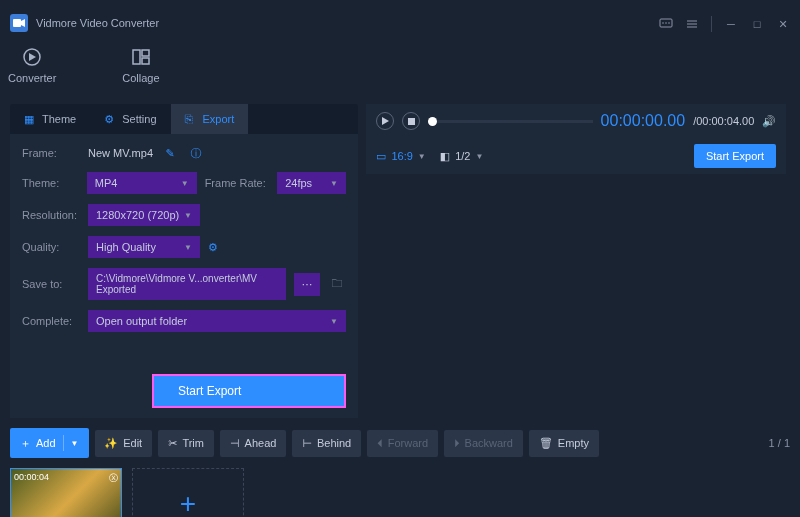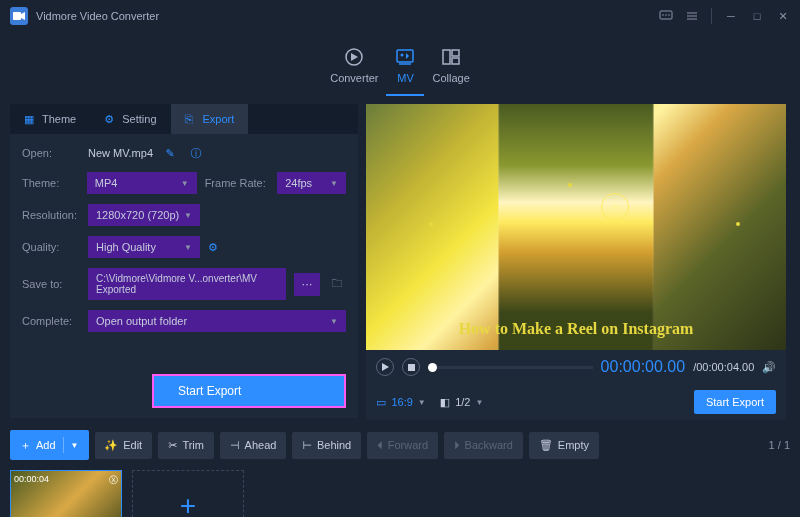--- a/index.html
+++ b/index.html
@@ -1,22 +1,22 @@
 <!DOCTYPE html>
 <html><head>
 <meta charset="utf-8">
 <style>
 *{box-sizing:border-box;margin:0;padding:0;font-family:Arial,sans-serif}
 body{background:#1a2332;color:#a8b2c7;font-size:11px;width:800px;height:517px;overflow:hidden}
-.titlebar{height:32px;display:flex;align-items:center;padding:0 10px;justify-content:space-between}
+.titlebar{height:32px;display:flex;align-items:flex-end;padding:0 10px;justify-content:space-between}
 .titlebar-left{display:flex;align-items:center;gap:8px}
 .logo{width:18px;height:18px;background:#3b7dd8;border-radius:3px;display:flex;align-items:center;justify-content:center;color:#fff;font-size:10px}
 .titlebar-right{display:flex;gap:12px;align-items:center}
 .win-btn{width:14px;height:14px;cursor:pointer;color:#8a92a5;display:flex;align-items:center;justify-content:center}
-.main-tabs{display:flex;justify-content:center;padding:8px 0 0}
+.main-tabs{display:flex;gap:50px;padding:8px 0 0}
 .main-tab{display:flex;flex-direction:column;align-items:center;gap:4px;padding:6px 8px 10px;cursor:pointer;color:#a8b2c7;border-bottom:2px solid transparent}
 .main-tab.active{color:#2e8eff;border-bottom-color:#2e8eff}
 .main-tab-icon{width:22px;height:22px;display:flex;align-items:center;justify-content:center}
 .content{display:flex;padding:8px 10px 0;gap:8px}
 .left-panel{width:348px}
 .sub-tabs{display:flex;background:#141d2b;border-radius:3px 3px 0 0}
 .sub-tab{display:flex;align-items:center;gap:6px;padding:9px 14px;cursor:pointer;color:#a8b2c7}
 .sub-tab.active{background:#2b3648;color:#2e8eff}
 .sub-tab-icon{width:12px;height:12px}
 .form{background:#1d2838;padding:10px 12px;display:flex;flex-direction:column;gap:10px}
@@ -102,31 +102,20 @@
 <div class="main-tabs">
   <div class="main-tab">
     <span class="main-tab-icon">
         <svg width="20" height="20" viewBox="0 0 20 20">
           <circle cx="10" cy="10" r="8" fill="none" stroke="currentColor" stroke-width="1.5"></circle>
           <path d="M7 6l7 4-7 4z"></path>
         </svg>
       </span>
     <span>Converter</span>
   </div>
-  <div class="main-tab active">
-    <span class="main-tab-icon">
-        <svg width="20" height="18" viewBox="0 0 20 18">
-          <rect x="2" y="2" width="16" height="12" rx="1" fill="none" stroke="currentColor" stroke-width="1.5"></rect>
-          <path d="M4 16h12" stroke="currentColor" stroke-width="1.5"></path>
-          <circle cx="7" cy="7" r="1.5"></circle>
-          <path d="M11 5l3 3-3 3z"></path>
-        </svg>
-      </span>
-    <span>MV</span>
-  </div>
   <div class="main-tab">
     <span class="main-tab-icon">
         <svg width="20" height="18" viewBox="0 0 20 18">
           <rect x="2" y="2" width="7" height="14" fill="none" stroke="currentColor" stroke-width="1.5"></rect>
           <rect x="11" y="2" width="7" height="6" fill="none" stroke="currentColor" stroke-width="1.5"></rect>
           <rect x="11" y="10" width="7" height="6" fill="none" stroke="currentColor" stroke-width="1.5"></rect>
         </svg>
       </span>
     <span>Collage</span>
   </div>
@@ -143,21 +132,21 @@
           <span class="sub-tab-icon" style="color:#2e8eff">⚙</span>
           <span>Setting</span>
         </div>
       <div class="sub-tab active">
           <span class="sub-tab-icon">⎘</span>
           <span>Export</span>
         </div>
     </div>
     <div class="form">
       <div class="form-row">
-        <span class="form-label">Open:</span>
+        <span class="form-label">Frame:</span>
         <span class="form-value">New MV.mp4</span>
         <span class="icon-btn">✎</span>
         <span class="icon-btn">ⓘ</span>
       </div>
       <div class="form-row">
         <span class="form-label">Theme:</span>
         <div class="select w112">
             <span>MP4</span>
             <span class="chev">▼</span>
           </div>
@@ -198,28 +187,20 @@
           </div>
       </div>
       <div style="position:relative;padding-top:20px">
 
         <div class="start-export-main">Start Export</div>
       </div>
     </div>
   </div>
 
   <div class="preview-panel">
-    <div class="preview">
-      <div class="preview-center"></div>
-      <div class="sun"></div>
-      <div class="dot" style="left:15%;top:48%"></div>
-      <div class="dot" style="left:88%;top:48%"></div>
-      <div class="dot" style="left:48%;top:32%"></div>
-      <div class="preview-text">How to Make a Reel on Instagram</div>
-    </div>
     <div class="player-bar">
       <span class="play-btn">
           <svg width="7" height="8" viewBox="0 0 7 8">
             <path d="M0 0l7 4-7 4z" fill="#c5ccdb"></path>
           </svg>
         </span>
       <span class="play-btn">
           <svg width="7" height="7" viewBox="0 0 7 7">
             <rect width="7" height="7" fill="#c5ccdb"></rect>
           </svg>

